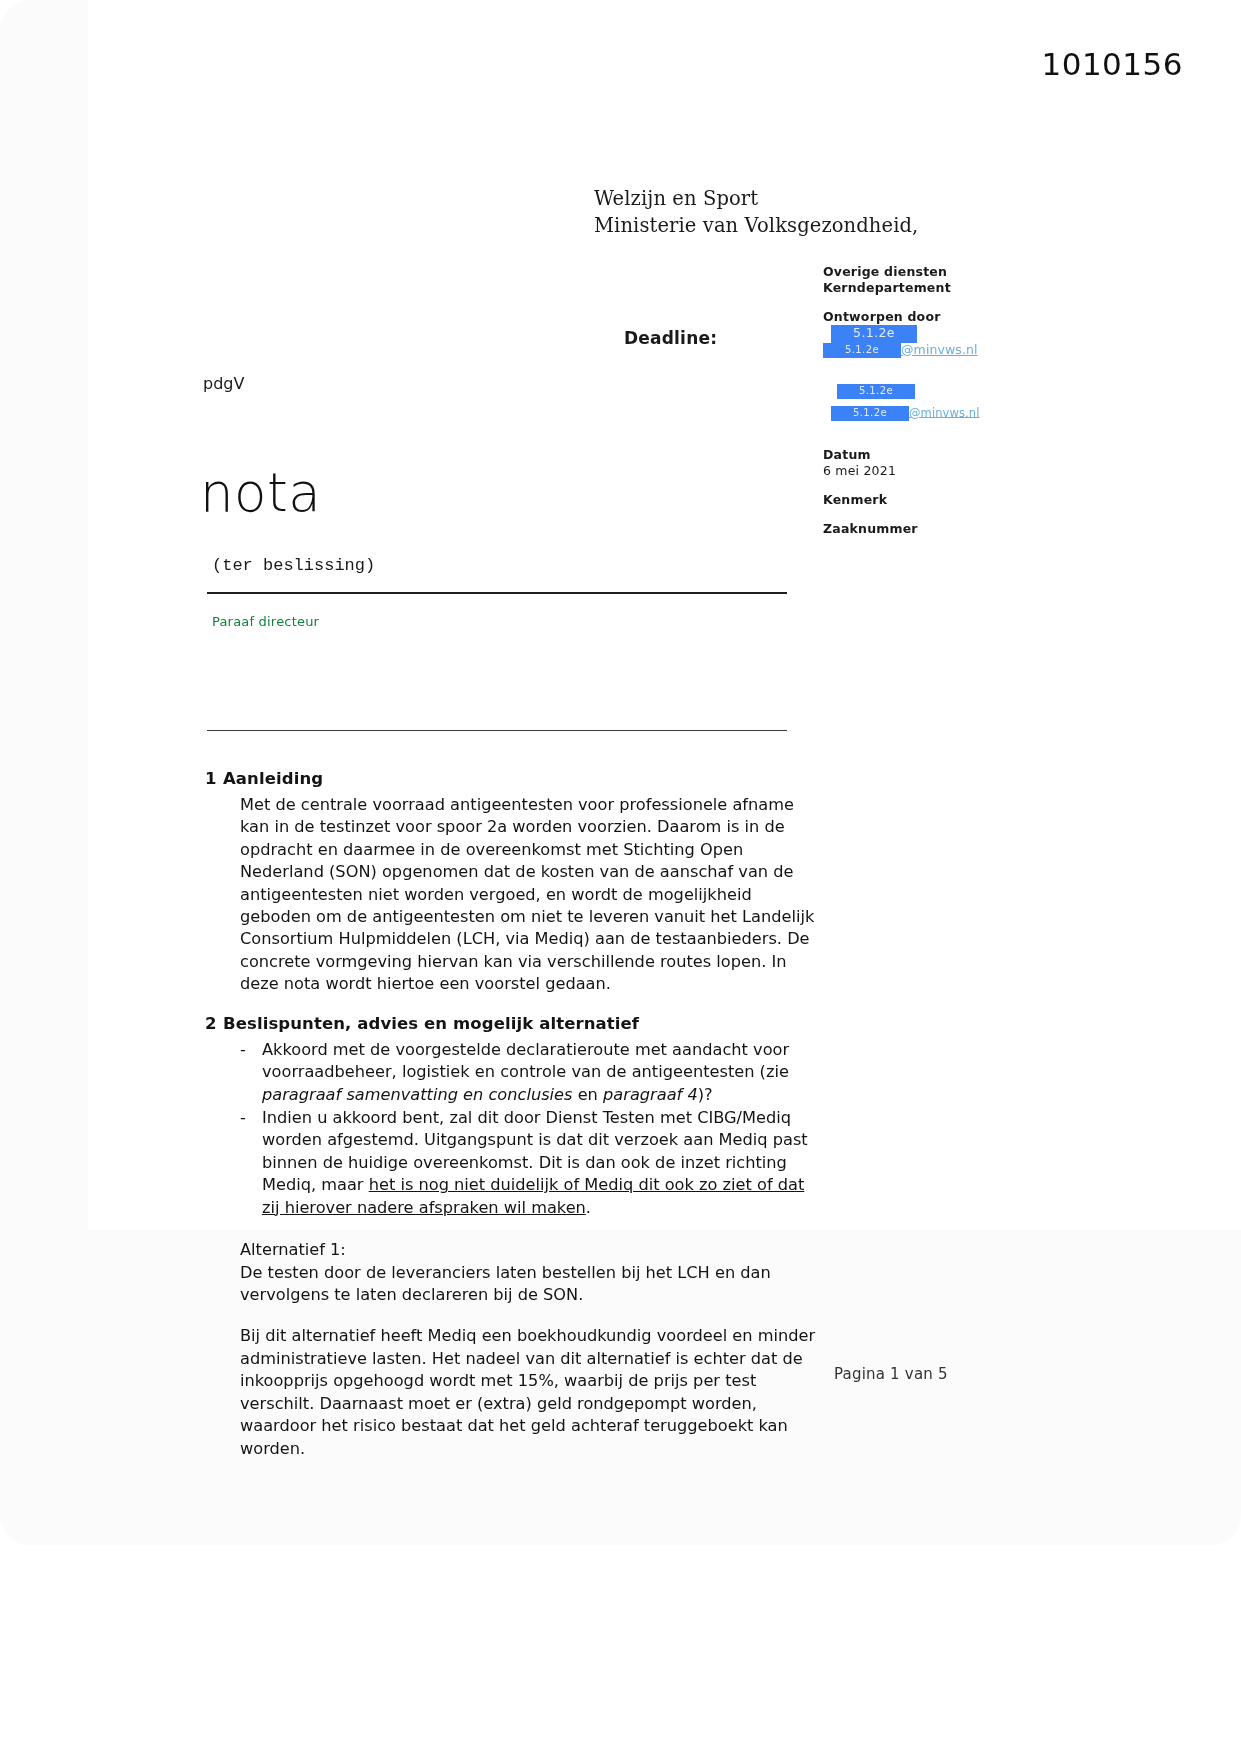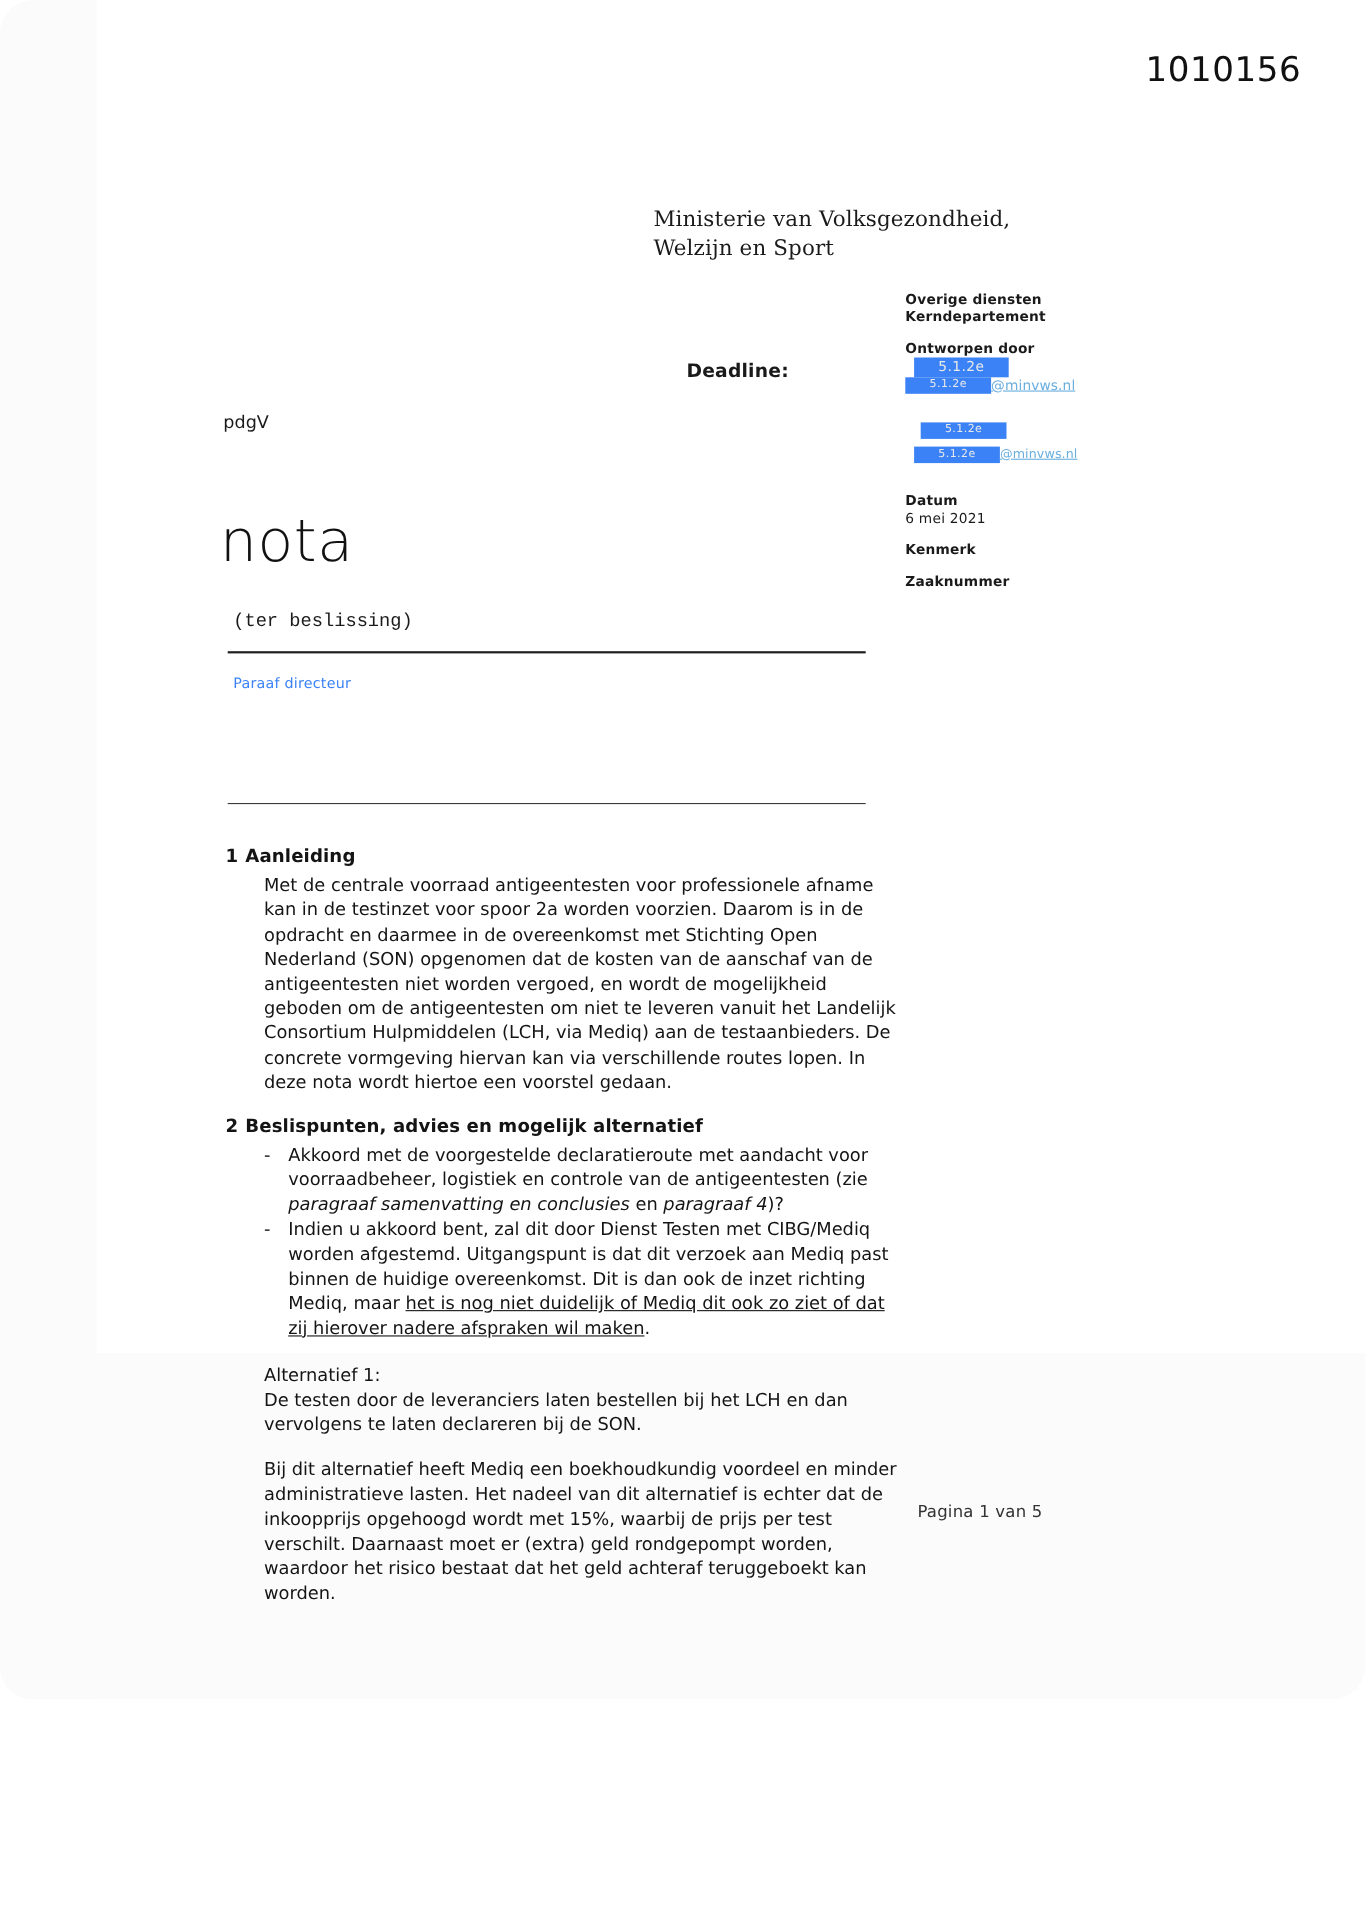--- a/index.html
+++ b/index.html
@@ -143,21 +143,21 @@
     top: 592px;
     width: 580px;
     height: 2px;
     background: #1f1f1f;
   }
   .paraaf {
     position: absolute;
     left: 212px;
     top: 614px;
     font-size: 13px;
-    color: #3b82f6;
+    color: #15803d;
     letter-spacing: 0.2px;
   }
   .rule-thin {
     position: absolute;
     left: 207px;
     top: 730px;
     width: 580px;
     height: 1px;
     background: #3a3a3a;
   }
@@ -216,22 +216,22 @@
 <body>
 
 <div class="page">
 
   <div class="scan-edge-left"></div>
   <div class="scan-edge-bottom"></div>
 
   <div class="doc-number">1010156</div>
 
   <div class="ministry">
+    <div>Welzijn en Sport</div>
     <div>Ministerie van Volksgezondheid,</div>
-    <div>Welzijn en Sport</div>
   </div>
 
   <div class="meta">
     <div class="meta-label">Overige diensten</div>
     <div class="meta-label">Kerndepartement</div>
     <div class="meta-gap"></div>
     <div class="meta-label">Ontworpen door</div>
 
     <div class="mailrow indent-a">
       <span class="redact redact-a">5.1.2e</span>

